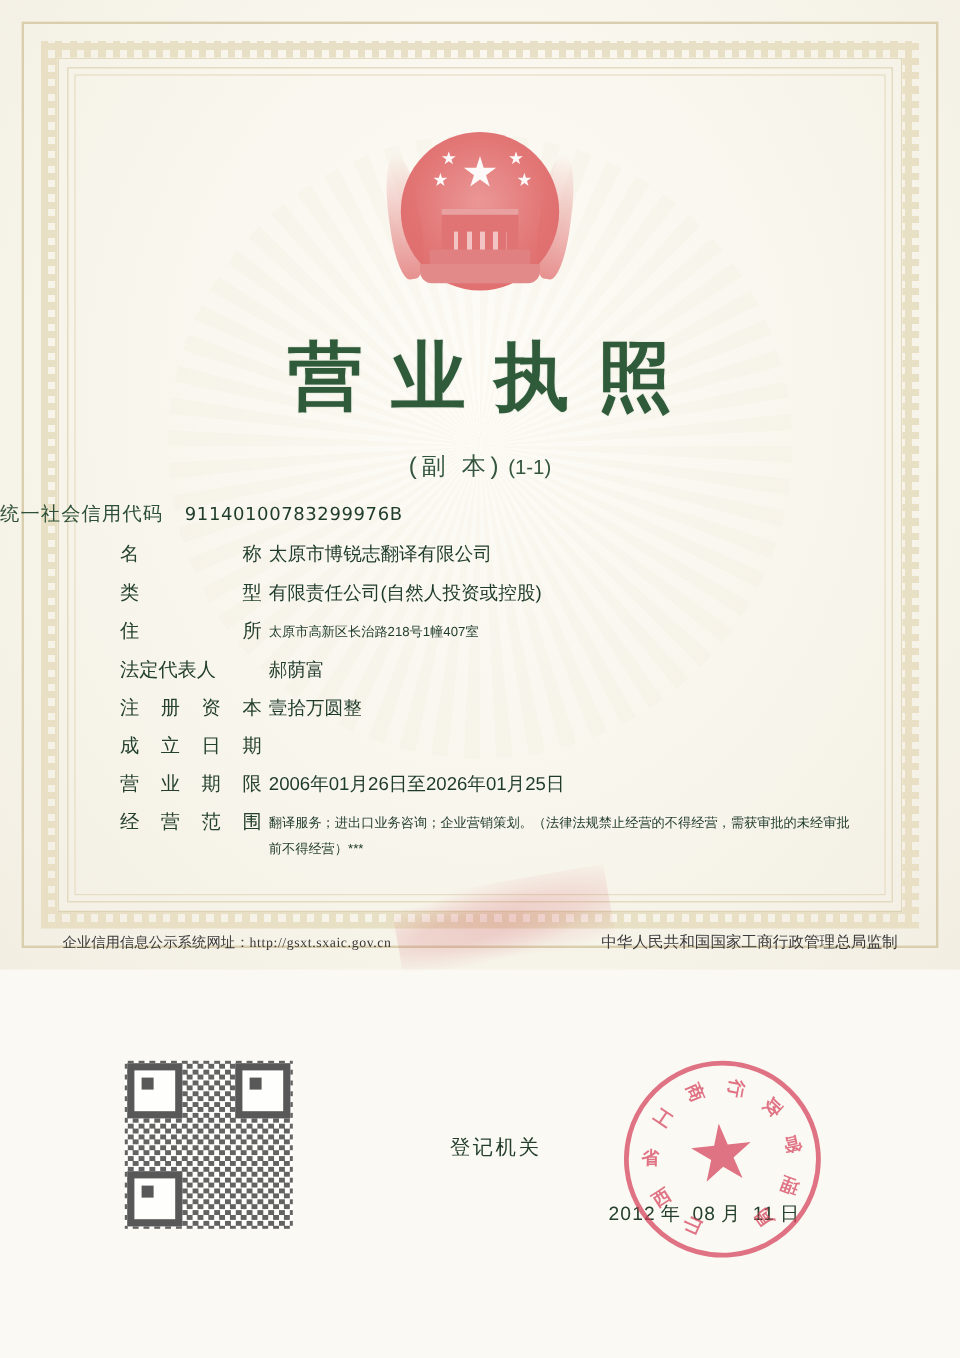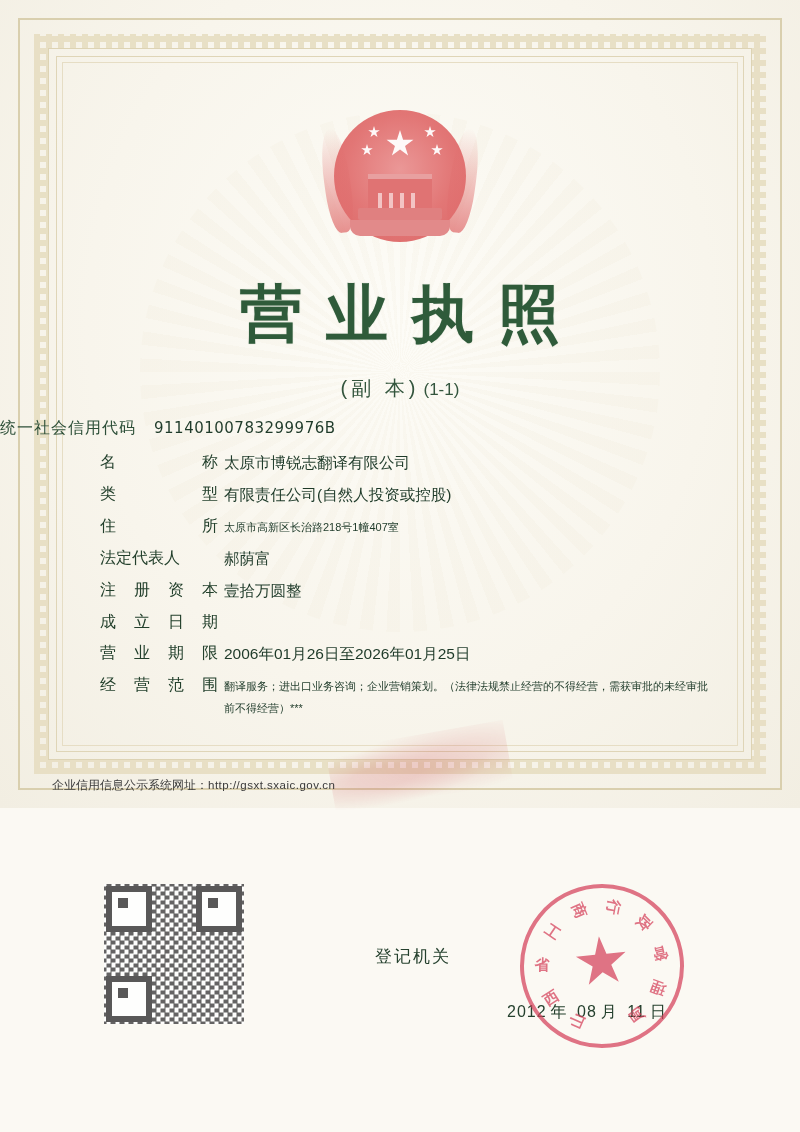--- a/index.html
+++ b/index.html
@@ -329,21 +329,21 @@
 
   
   .footer-left {
     position: absolute;
     left: 52px;
     bottom: 14px;
     font-size: 12px;
     color: #3a3a3a;
   }
   .footer-left .url {
-    font-family: Liberation Sans, sans-serif;
+    font-family: Liberation Serif, serif;
     font-size: 11.5px;
     letter-spacing: .5px;
   }
   .footer-right {
     position: absolute;
     right: 52px;
     bottom: 14px;
     font-size: 13px;
     color: #3a3a3a;
   }
@@ -486,14 +486,15 @@
         <span style="transform: rotate(83.3333deg) translate(0px, -60px) rotate(90deg) translate(-50%, -50%);">管</span>
         <span style="transform: rotate(116.667deg) translate(0px, -60px) rotate(90deg) translate(-50%, -50%);">理</span>
         <span style="transform: rotate(150deg) translate(0px, -60px) rotate(90deg) translate(-50%, -50%);">局</span>
       </div>
     <div class="seal-star"></div>
   </div>
 
   <div class="footer-left">
     <span>企业信用信息公示系统网址：</span><span class="url">http://gsxt.sxaic.gov.cn</span>
   </div>
+  <div class="footer-right">中华人民共和国国家工商行政管理总局监制</div>
 
 </div>
 
 </body></html>

